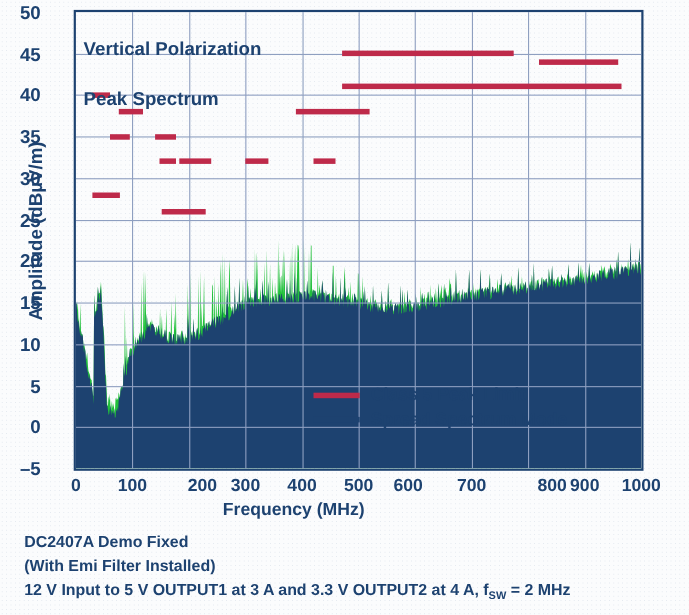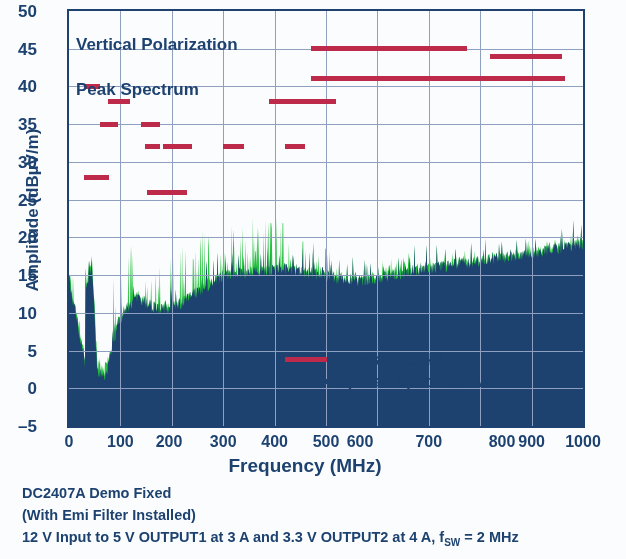--- a/index.html
+++ b/index.html
@@ -44,21 +44,21 @@
     color:#1d4270;
   }
   .xtick{
     position:absolute;top:434px;
     text-align:center;width:60px;
     font-size:16px;font-weight:bold;line-height:1;
     color:#1d4270;
   }
   .x-axis-title{
     position:absolute;left:0;top:455px;width:534px;
-    text-align:center;font-size:19px;font-weight:bold;color:#1d4270;padding-left:38px;
+    text-align:center;font-size:16px;font-weight:bold;color:#1d4270;
   }
   .y-axis-title{
     position:absolute;
     left:-97px;top:200px;width:260px;
     text-align:center;font-size:17px;font-weight:bold;color:#1d4270;
     transform:rotate(-90deg);
     transform-origin:center center;
   }
 
   
@@ -109,25 +109,25 @@
       <div class="ytick" style="top: 153.909px;">30</div>
       <div class="ytick" style="top: 116.182px;">35</div>
       <div class="ytick" style="top: 78.4545px;">40</div>
       <div class="ytick" style="top: 40.7273px;">45</div>
       <div class="ytick" style="top: 3px;">50</div>
     </div>
 
   <div id="xticks">
       <div class="xtick" style="left: 39px;">0</div>
       <div class="xtick" style="left: 90.4px;">100</div>
-      <div class="xtick" style="left: 139px;">200</div>
+      <div class="xtick" style="left: 154px;">200</div>
       <div class="xtick" style="left: 193.2px;">300</div>
       <div class="xtick" style="left: 244.6px;">400</div>
       <div class="xtick" style="left: 296px;">500</div>
-      <div class="xtick" style="left: 330px;">600</div>
+      <div class="xtick" style="left: 341px;">600</div>
       <div class="xtick" style="left: 398.8px;">700</div>
       <div class="xtick" style="left: 472px;">800</div>
       <div class="xtick" style="left: 501.6px;">900</div>
       <div class="xtick" style="left: 553px;">1000</div>
     </div>
 
   <div class="x-axis-title">Frequency (MHz)</div>
 
   <div class="plot-frame">
     <div class="plot-inner" id="plot-inner">

